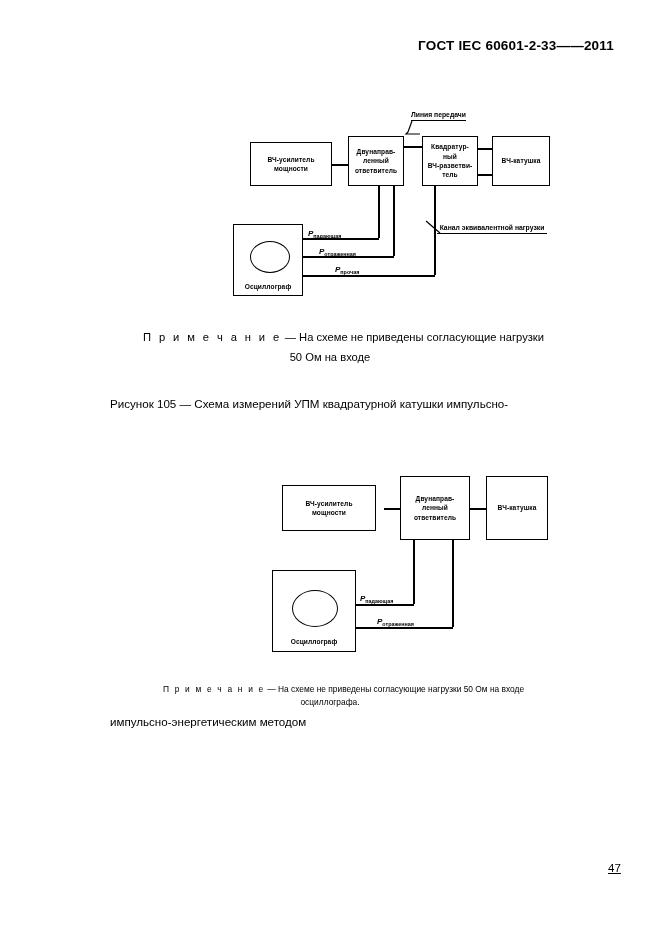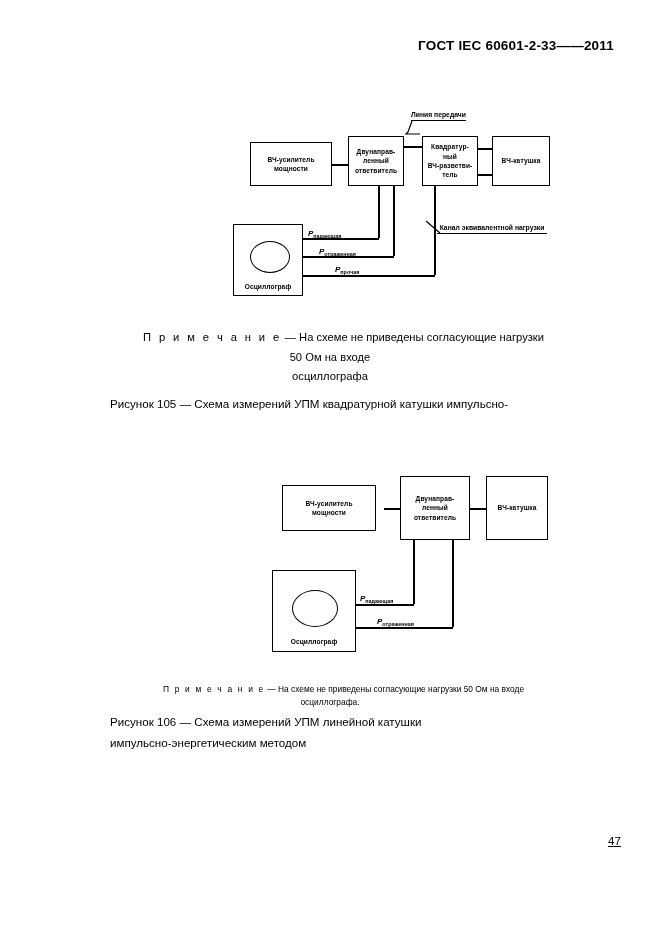--- a/index.html
+++ b/index.html
@@ -242,23 +242,20 @@
       <path d="M16,12 L2,0" stroke="#000" stroke-width="1.2" fill="none"></path>
     </svg>
   </div>
 
   <div class="note" style="left:110px; top:328px; width:440px;">
     <div>
       <span class="nt-head">П р и м е ч а н и е</span>
       <span>—</span>
       <span>На схеме не приведены согласующие нагрузки 50 Ом на входе</span>
     </div>
-    <div>
-      <span>осциллографа</span>
-    </div>
   </div>
 
   <div class="caption" style="left:110px; top:393px; width:440px;">
     <div>Рисунок 105 — Схема измерений УПМ квадратурной катушки импульсно-</div>
   </div>
 
   <div class="diagram">
 
     <div class="wire h" style="left:384px; top:508px; width:18px;"></div>
     <div class="wire h" style="left:468px; top:508px; width:18px;"></div>
@@ -305,20 +302,19 @@
 
   <div class="note small" style="left:110px; top:683px; width:440px;">
     <div>
       <span class="nt-head">П р и м е ч а н и е</span>
       <span>—</span>
       <span>На схеме не приведены согласующие нагрузки 50 Ом на входе осциллографа.</span>
     </div>
   </div>
 
   <div class="caption" style="left:110px; top:711px; width:440px;">
-    <div>Рисунок 106 — Схема измерений УПМ линейной катушки</div>
     <div>импульсно-энергетическим методом</div>
   </div>
 
 
-  <div class="pagenum" style="left:608px; top:834px;text-decoration:underline;">47</div>
+  <div class="pagenum" style="left:608px; top:861px;text-decoration:underline;">47</div>
 
 </div>
 
 </body></html>

